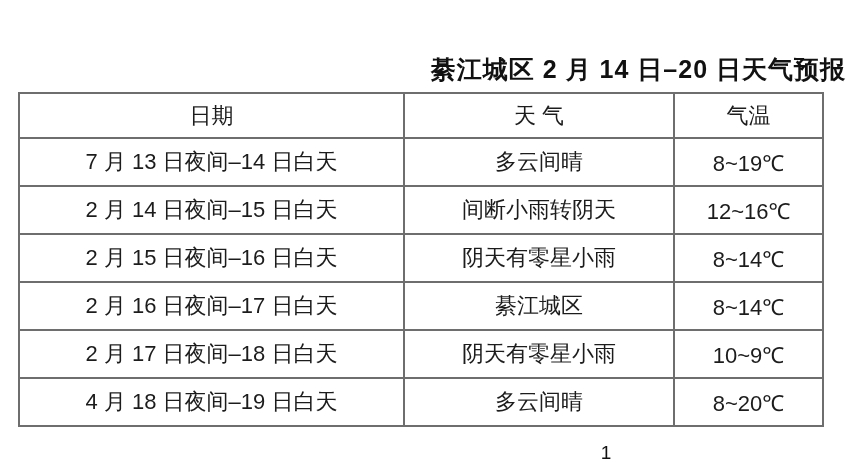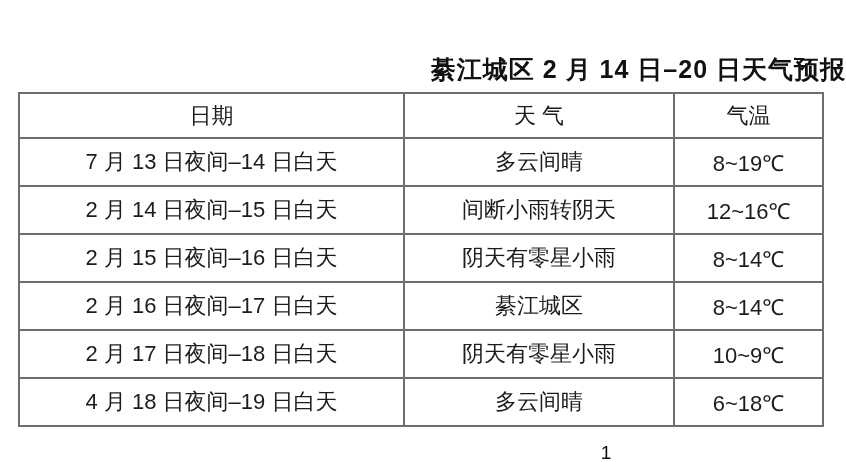--- a/index.html
+++ b/index.html
@@ -109,20 +109,20 @@
         <td>8~14℃</td>
       </tr>
       <tr>
         <td>2 月 17 日夜间–18 日白天</td>
         <td>阴天有零星小雨</td>
         <td>10~9℃</td>
       </tr>
       <tr>
         <td>4 月 18 日夜间–19 日白天</td>
         <td>多云间晴</td>
-        <td>6~18℃</td>
+        <td>8~20℃</td>
       </tr>
     </tbody>
   </table>
 
   <div class="page-number">1</div>
 
 </div>
 
 </body></html>

